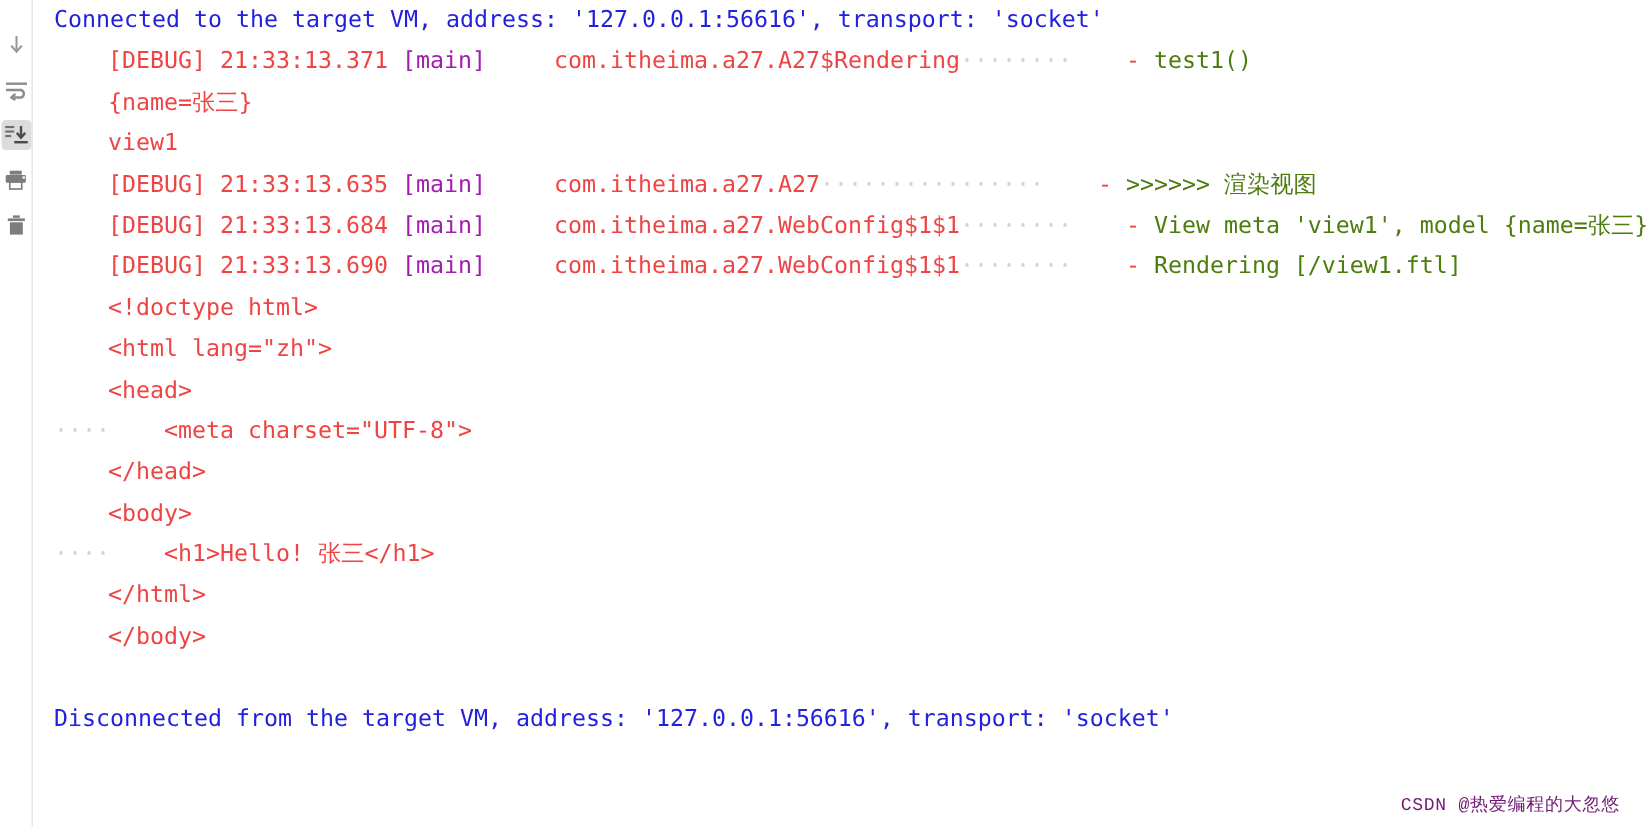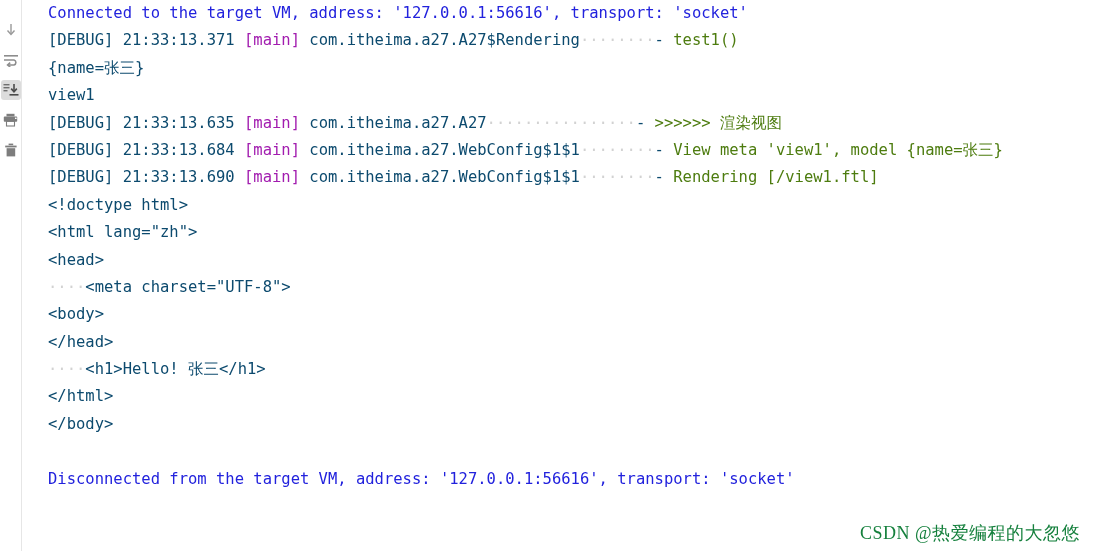--- a/index.html
+++ b/index.html
@@ -13,21 +13,20 @@
     overflow: hidden;
     font-family: "DejaVu Sans Mono", "Liberation Mono", monospace;
   }
 
   #app {
     position: relative;
     width: 1098px;
     height: 551px;
     display: flex;
     background: #ffffff;
-    gap: 12px;
   }
 
   
   .gutter {
     width: 22px;
     flex: 0 0 22px;
     background: #ffffff;
     border-right: 1px solid #e6e6e6;
     display: flex;
     flex-direction: column;
@@ -63,33 +62,33 @@
     line-height: 27.4px;
     font-size: 15.5px;
     white-space: pre;
     color: #1a1a1a;
     letter-spacing: 0px;
   }
   .line:first-child { margin-top: 0px; }
 
   
   .c-vm        { color: #2222dd; }
-  .c-plain     { color: #0c4a6e; }
+  .c-plain     { color: #ef4444; margin-left: 36px; }
   .c-thread    { color: #a21caf; }
   .c-msg       { color: #4d7c0f; }
   .c-dot       { color: #d2d2d2; }
 
   
   .watermark {
     position: absolute;
     right: 18px;
     bottom: 6px;
-    font-family: Liberation Serif, serif;
-    font-size: 18px;
-    color: #15803d;
+    font-family: Liberation Mono, monospace;
+    font-size: 12px;
+    color: #701a75;
     letter-spacing: 0.5px;
     white-space: pre;
     user-select: none;
   }
 </style>
 </head>
 <body>
 
 <div id="app">
 
@@ -146,22 +145,22 @@
         <div class="line"><span class="c-plain">[DEBUG] 21:33:13.371 </span><span class="c-thread">[main]</span><span class="c-plain"> com.itheima.a27.A27$Rendering</span><span class="c-dot">········</span><span class="c-plain">- </span><span class="c-msg">test1()</span></div>
         <div class="line"><span class="c-plain">{name=张三}</span></div>
         <div class="line"><span class="c-plain">view1</span></div>
         <div class="line"><span class="c-plain">[DEBUG] 21:33:13.635 </span><span class="c-thread">[main]</span><span class="c-plain"> com.itheima.a27.A27</span><span class="c-dot">················</span><span class="c-plain">- </span><span class="c-msg">&gt;&gt;&gt;&gt;&gt;&gt; 渲染视图</span></div>
         <div class="line"><span class="c-plain">[DEBUG] 21:33:13.684 </span><span class="c-thread">[main]</span><span class="c-plain"> com.itheima.a27.WebConfig$1$1</span><span class="c-dot">········</span><span class="c-plain">- </span><span class="c-msg">View meta 'view1', model {name=张三}</span></div>
         <div class="line"><span class="c-plain">[DEBUG] 21:33:13.690 </span><span class="c-thread">[main]</span><span class="c-plain"> com.itheima.a27.WebConfig$1$1</span><span class="c-dot">········</span><span class="c-plain">- </span><span class="c-msg">Rendering [/view1.ftl]</span></div>
         <div class="line"><span class="c-plain">&lt;!doctype html&gt;</span></div>
         <div class="line"><span class="c-plain">&lt;html lang="zh"&gt;</span></div>
         <div class="line"><span class="c-plain">&lt;head&gt;</span></div>
         <div class="line"><span class="c-dot">····</span><span class="c-plain">&lt;meta charset="UTF-8"&gt;</span></div>
+        <div class="line"><span class="c-plain">&lt;/head&gt;</span></div>
         <div class="line"><span class="c-plain">&lt;body&gt;</span></div>
-        <div class="line"><span class="c-plain">&lt;/head&gt;</span></div>
         <div class="line"><span class="c-dot">····</span><span class="c-plain">&lt;h1&gt;Hello! 张三&lt;/h1&gt;</span></div>
         <div class="line"><span class="c-plain">&lt;/html&gt;</span></div>
         <div class="line"><span class="c-plain">&lt;/body&gt;</span></div>
         <div class="line"><span class="c-plain"> </span></div>
         <div class="line"><span class="c-vm">Disconnected from the target VM, address: '127.0.0.1:56616', transport: 'socket'</span></div>
       </div>
 
     <div class="watermark">CSDN @热爱编程的大忽悠</div>
   </div>
 

